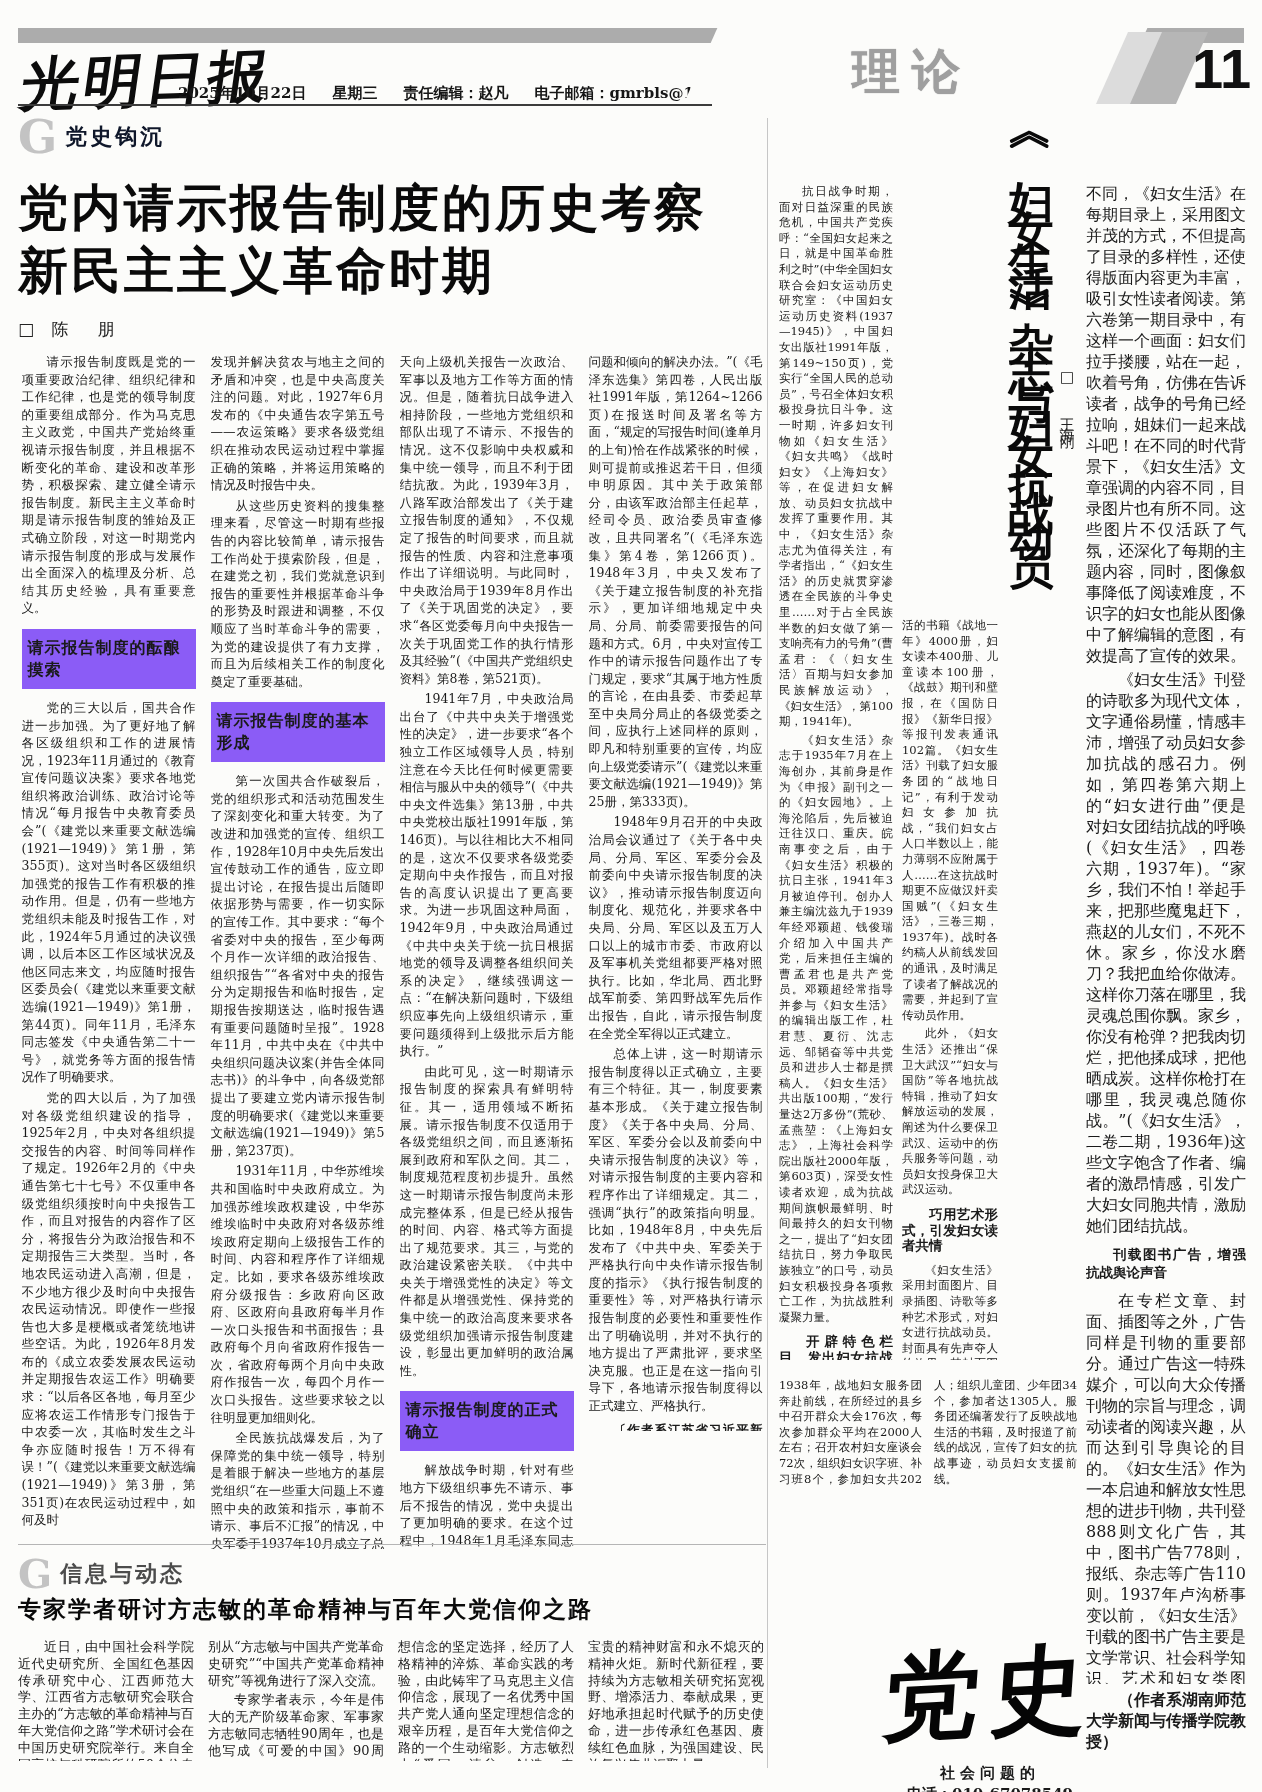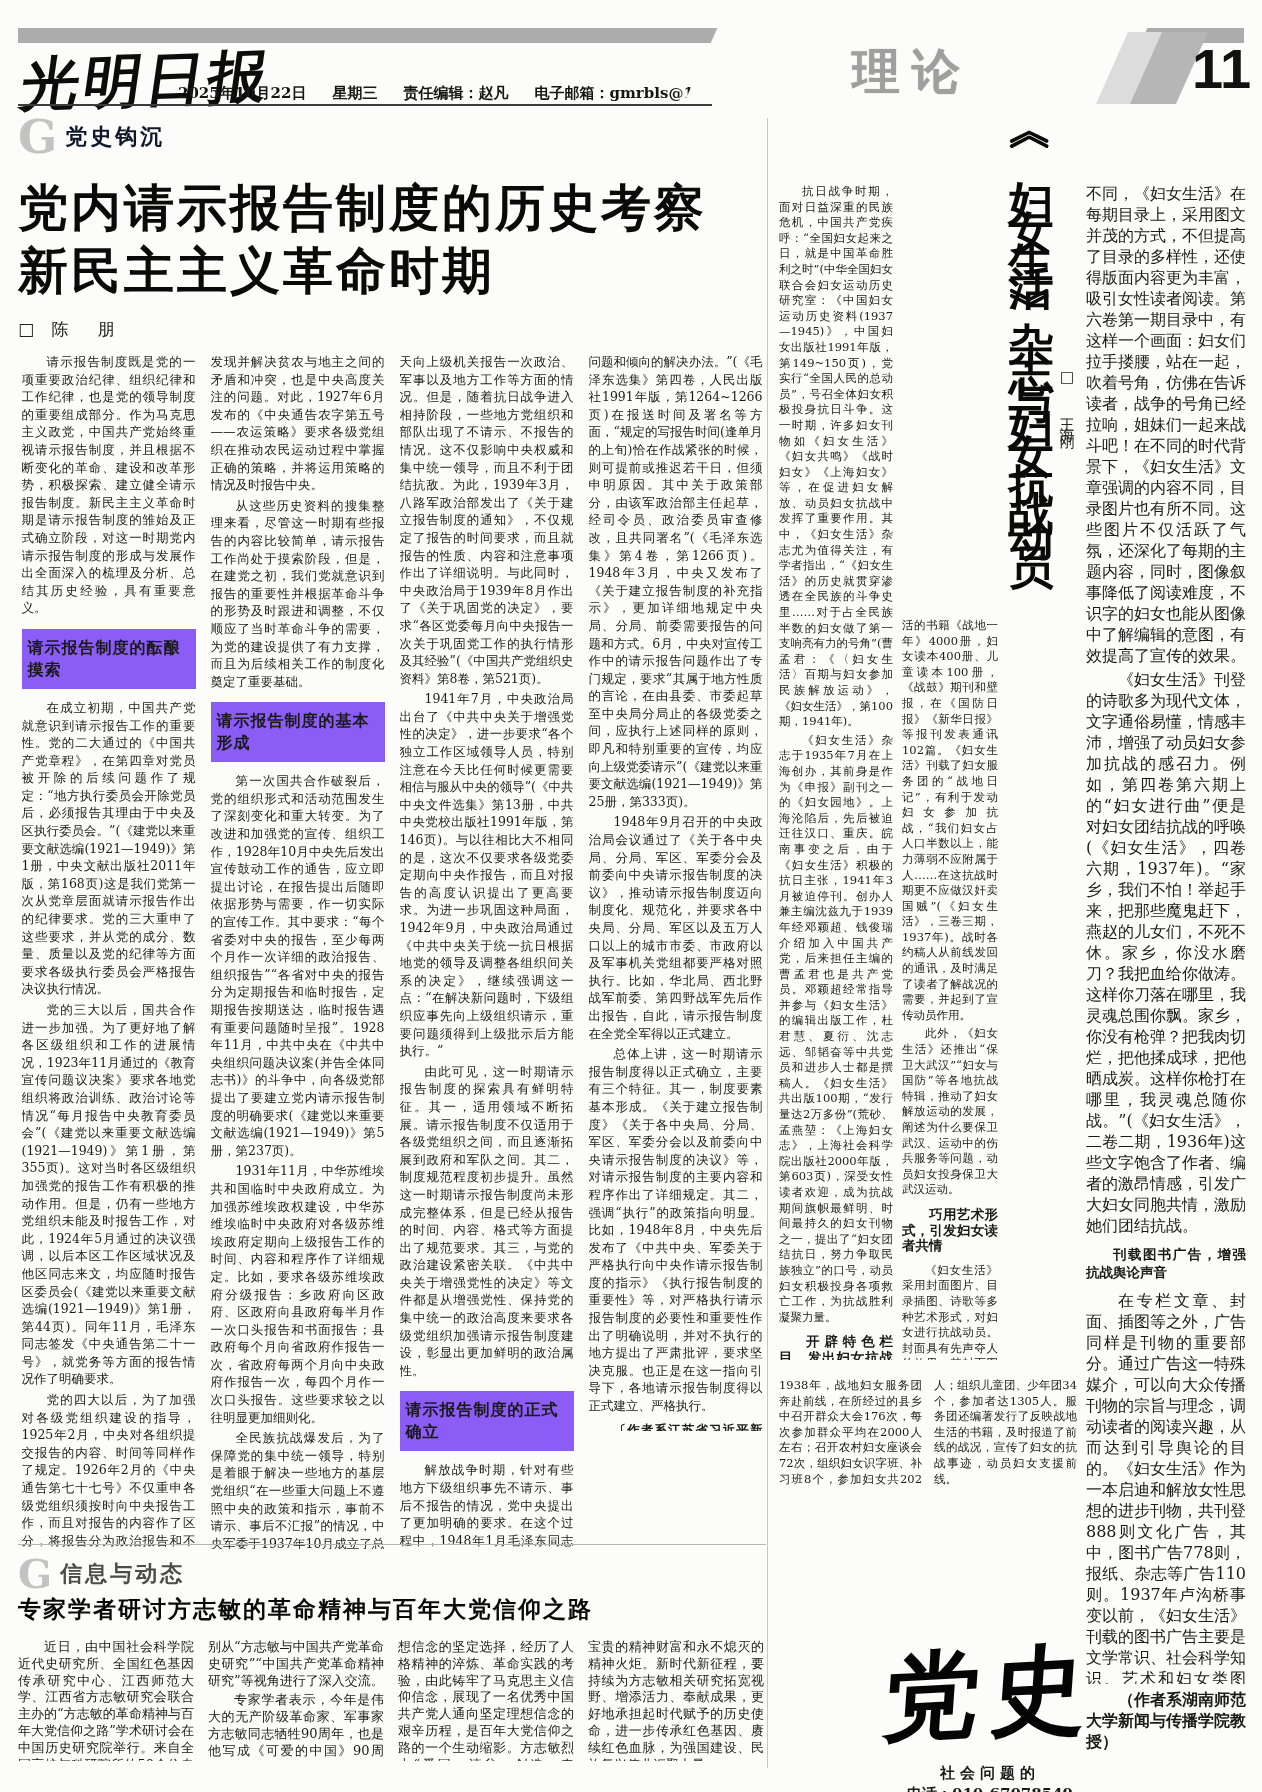--- a/index.html
+++ b/index.html
@@ -102,21 +102,20 @@
     </div>
     <div class="headline">
       <div>党内请示报告制度的历史考察</div>
       <div>新民主主义革命时期</div>
     </div>
     <div class="byline">□ 陈　朋</div>
     <div class="mcols">
       <div class="mcol">
           <p class="blk-p">请示报告制度既是党的一项重要政治纪律、组织纪律和工作纪律，也是党的领导制度的重要组成部分。作为马克思主义政党，中国共产党始终重视请示报告制度，并且根据不断变化的革命、建设和改革形势，积极探索、建立健全请示报告制度。新民主主义革命时期是请示报告制度的雏始及正式确立阶段，对这一时期党内请示报告制度的形成与发展作出全面深入的梳理及分析、总结其历史经验，具有重要意义。</p>
           <h4 class="blk-h">请示报告制度的酝酿摸索</h4>
-          <p class="blk-p">在成立初期，中国共产党就意识到请示报告工作的重要性。党的二大通过的《中国共产党章程》，在第四章对党员被开除的后续问题作了规定：“地方执行委员会开除党员后，必须报告其理由于中央及区执行委员会。”(《建党以来重要文献选编(1921—1949)》第1册，中央文献出版社2011年版，第168页)这是我们党第一次从党章层面就请示报告作出的纪律要求。党的三大重申了这些要求，并从党的成分、数量、质量以及党的纪律等方面要求各级执行委员会严格报告决议执行情况。</p>
           <p class="blk-p">党的三大以后，国共合作进一步加强。为了更好地了解各区级组织和工作的进展情况，1923年11月通过的《教育宣传问题议决案》要求各地党组织将政治训练、政治讨论等情况“每月报告中央教育委员会”(《建党以来重要文献选编(1921—1949)》第1册，第355页)。这对当时各区级组织加强党的报告工作有积极的推动作用。但是，仍有一些地方党组织未能及时报告工作，对此，1924年5月通过的决议强调，以后本区工作区域状况及他区同志来文，均应随时报告区委员会(《建党以来重要文献选编(1921—1949)》第1册，第44页)。同年11月，毛泽东同志签发《中央通告第二十一号》，就党务等方面的报告情况作了明确要求。</p>
           <p class="blk-p">党的四大以后，为了加强对各级党组织建设的指导，1925年2月，中央对各组织提交报告的内容、时间等同样作了规定。1926年2月的《中央通告第七十七号》不仅重申各级党组织须按时向中央报告工作，而且对报告的内容作了区分，将报告分为政治报告和不定期报告三大类型。当时，各地农民运动进入高潮，但是，不少地方很少及时向中央报告农民运动情况。即使作一些报告也大多是梗概或者笼统地讲些空话。为此，1926年8月发布的《成立农委发展农民运动并定期报告农运工作》明确要求：“以后各区各地，每月至少应将农运工作情形专门报告于中农委一次，其临时发生之斗争亦应随时报告！万不得有误！”(《建党以来重要文献选编(1921—1949)》第3册，第351页)在农民运动过程中，如何及时</p>
         </div>
       <div class="mcol">
           <p class="blk-p blk-pc">发现并解决贫农与地主之间的矛盾和冲突，也是中央高度关注的问题。对此，1927年6月发布的《中央通告农字第五号——农运策略》要求各级党组织在推动农民运动过程中掌握正确的策略，并将运用策略的情况及时报告中央。</p>
           <p class="blk-p">从这些历史资料的搜集整理来看，尽管这一时期有些报告的内容比较简单，请示报告工作尚处于摸索阶段，但是，在建党之初，我们党就意识到报告的重要性并根据革命斗争的形势及时跟进和调整，不仅顺应了当时革命斗争的需要，为党的建设提供了有力支撑，而且为后续相关工作的制度化奠定了重要基础。</p>
           <h4 class="blk-h">请示报告制度的基本形成</h4>
           <p class="blk-p">第一次国共合作破裂后，党的组织形式和活动范围发生了深刻变化和重大转变。为了改进和加强党的宣传、组织工作，1928年10月中央先后发出宣传鼓动工作的通告，应立即提出讨论，在报告提出后随即依据形势与需要，作一切实际的宣传工作。其中要求：“每个省委对中央的报告，至少每两个月作一次详细的政治报告、组织报告”“各省对中央的报告分为定期报告和临时报告，定期报告按期送达，临时报告遇有重要问题随时呈报”。1928年11月，中共中央在《中共中央组织问题决议案(并告全体同志书)》的斗争中，向各级党部提出了要建立党内请示报告制度的明确要求(《建党以来重要文献选编(1921—1949)》第5册，第237页)。</p>
           <p class="blk-p">1931年11月，中华苏维埃共和国临时中央政府成立。为加强苏维埃政权建设，中华苏维埃临时中央政府对各级苏维埃政府定期向上级报告工作的时间、内容和程序作了详细规定。比如，要求各级苏维埃政府分级报告：乡政府向区政府、区政府向县政府每半月作一次口头报告和书面报告；县政府每个月向省政府作报告一次，省政府每两个月向中央政府作报告一次，每四个月作一次口头报告。这些要求较之以往明显更加细则化。</p>
           <p class="blk-p">全民族抗战爆发后，为了保障党的集中统一领导，特别是着眼于解决一些地方的基层党组织“在一些重大问题上不遵照中央的政策和指示，事前不请示、事后不汇报”的情况，中央军委于1937年10月成立了总政治部，并要求所有八路军、边区部队等“将部队重要政治情报书面报告，如组织统计干部的履历等”(《建党以来重要文献选编(1921—1949)》第14册，第569页)。随后，《关于建立政治工作报告制度的指示》要求各级部队机关每七</p>

